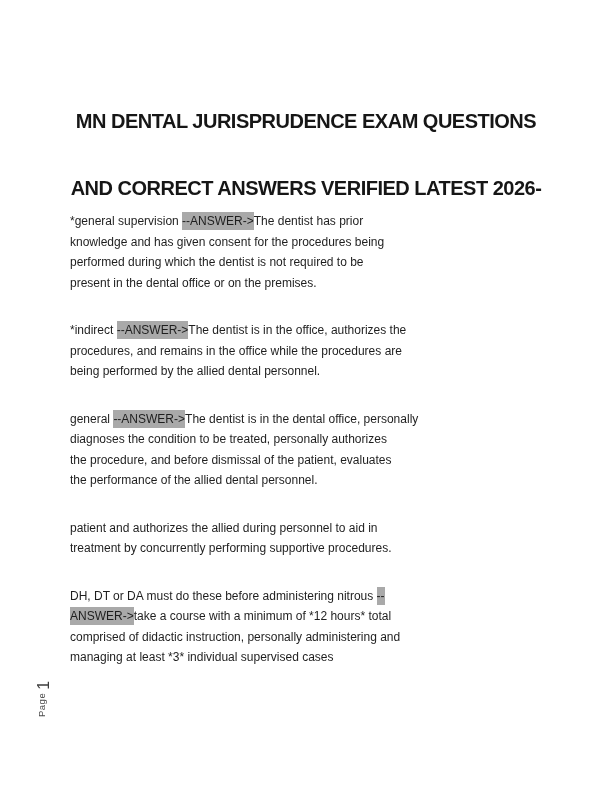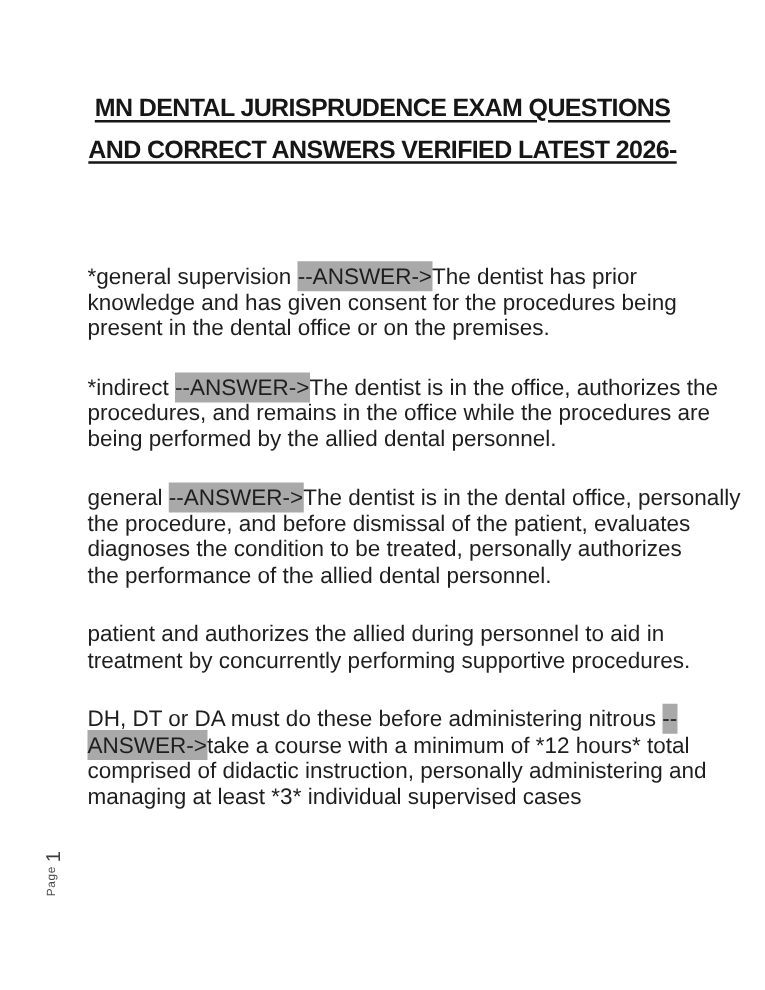--- a/index.html
+++ b/index.html
@@ -25,30 +25,30 @@
     width: 612px;
     text-align: center;
     font-weight: bold;
     font-size: 20px;
     line-height: 33px;
     letter-spacing: -0.5px;
     color: var(--title-text);
   }
   .title-line {
     white-space: nowrap;
-    text-decoration: underline;
     text-decoration-thickness: 2px;
     text-underline-offset: 3px;
+    margin-top: 34px;
   }
   .doc-body {
     position: absolute;
     top: 211px;
     left: 70px;
     width: 474px;
-    font-size: 18px;
+    font-size: 12px;
     line-height: 20.5px;
   }
   .paragraph { margin: 0 0 27px 0; }
   .line { white-space: pre; }
   .hl {
     background: var(--highlight);
     padding: 2px 0;
   }
   .footer {
     position: absolute;
@@ -76,31 +76,32 @@
 
   <header class="doc-title">
     <div class="title-line">MN DENTAL JURISPRUDENCE EXAM QUESTIONS</div>
     <div class="title-line">AND CORRECT ANSWERS VERIFIED LATEST 2026-</div>
   </header>
 
   <main class="doc-body">
       <div class="paragraph">
         <div class="line"><span class="">*general supervision </span><span class="hl">--ANSWER-&gt;</span><span class="">The dentist has prior</span></div>
         <div class="line"><span class="">knowledge and has given consent for the procedures being</span></div>
+        <div class="line"><span class="">performed during which the dentist is not required to be</span></div>
         <div class="line"><span class="">present in the dental office or on the premises.</span></div>
       </div>
       <div class="paragraph">
         <div class="line"><span class="">*indirect </span><span class="hl">--ANSWER-&gt;</span><span class="">The dentist is in the office, authorizes the</span></div>
         <div class="line"><span class="">procedures, and remains in the office while the procedures are</span></div>
         <div class="line"><span class="">being performed by the allied dental personnel.</span></div>
       </div>
       <div class="paragraph">
         <div class="line"><span class="">general </span><span class="hl">--ANSWER-&gt;</span><span class="">The dentist is in the dental office, personally</span></div>
+        <div class="line"><span class="">diagnoses the condition to be treated, personally authorizes</span></div>
         <div class="line"><span class="">the procedure, and before dismissal of the patient, evaluates</span></div>
-        <div class="line"><span class="">diagnoses the condition to be treated, personally authorizes</span></div>
         <div class="line"><span class="">the performance of the allied dental personnel.</span></div>
       </div>
       <div class="paragraph">
         <div class="line"><span class="">patient and authorizes the allied during personnel to aid in</span></div>
         <div class="line"><span class="">treatment by concurrently performing supportive procedures.</span></div>
       </div>
       <div class="paragraph">
         <div class="line"><span class="">DH, DT or DA must do these before administering nitrous </span><span class="hl">--</span></div>
         <div class="line"><span class="hl">ANSWER-&gt;</span><span class="">take a course with a minimum of *12 hours* total</span></div>
         <div class="line"><span class="">comprised of didactic instruction, personally administering and</span></div>

